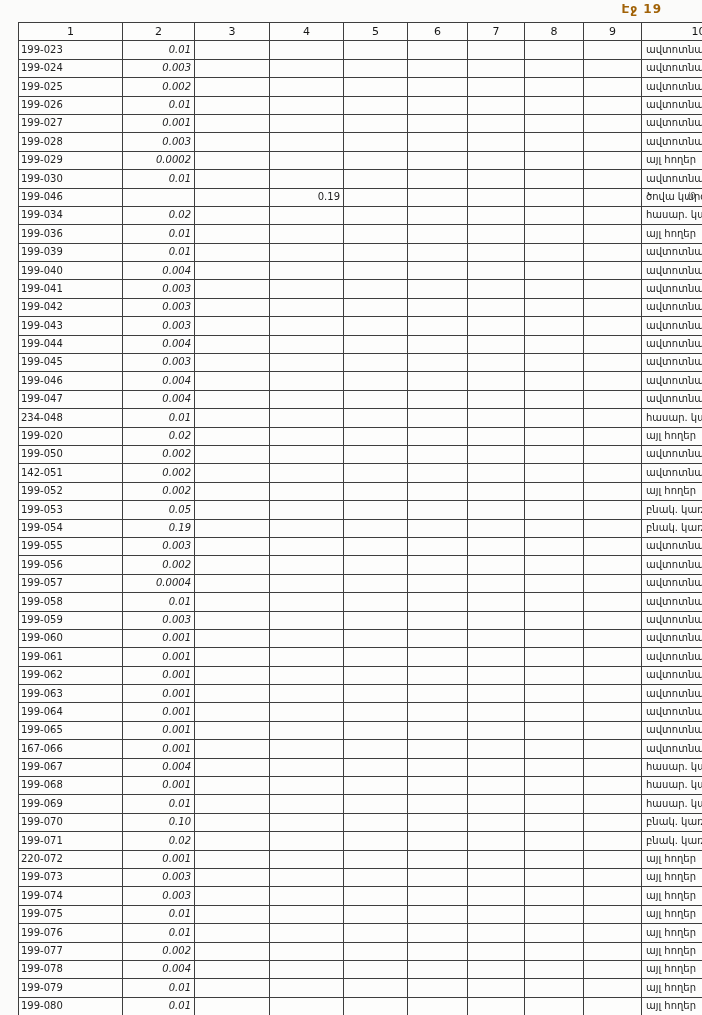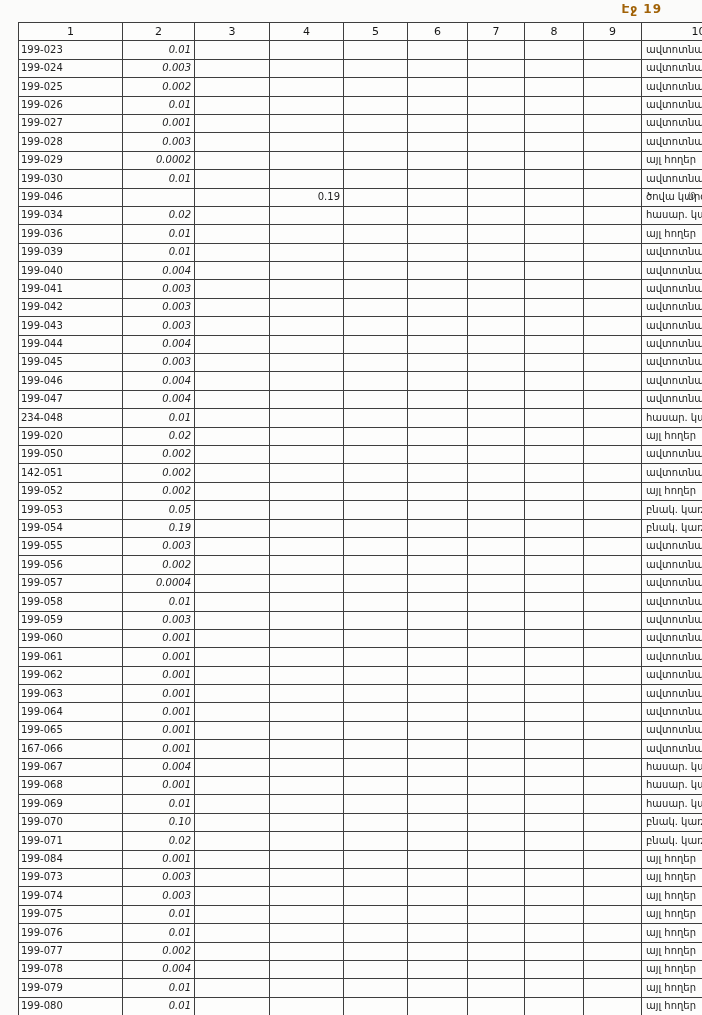--- a/index.html
+++ b/index.html
@@ -600,21 +600,21 @@
           <td class="col3"></td>
           <td class="col4"></td>
           <td class="col5"></td>
           <td class="col6"></td>
           <td class="col7"></td>
           <td class="col8"></td>
           <td class="col9"></td>
           <td class="col10">բնակ. կառ.</td>
         </tr>
         <tr>
-          <td class="col1">199-084</td>
+          <td class="col1">220-072</td>
           <td class="col2">0.001</td>
           <td class="col3"></td>
           <td class="col4"></td>
           <td class="col5"></td>
           <td class="col6"></td>
           <td class="col7"></td>
           <td class="col8"></td>
           <td class="col9"></td>
           <td class="col10">այլ հողեր</td>
         </tr>

